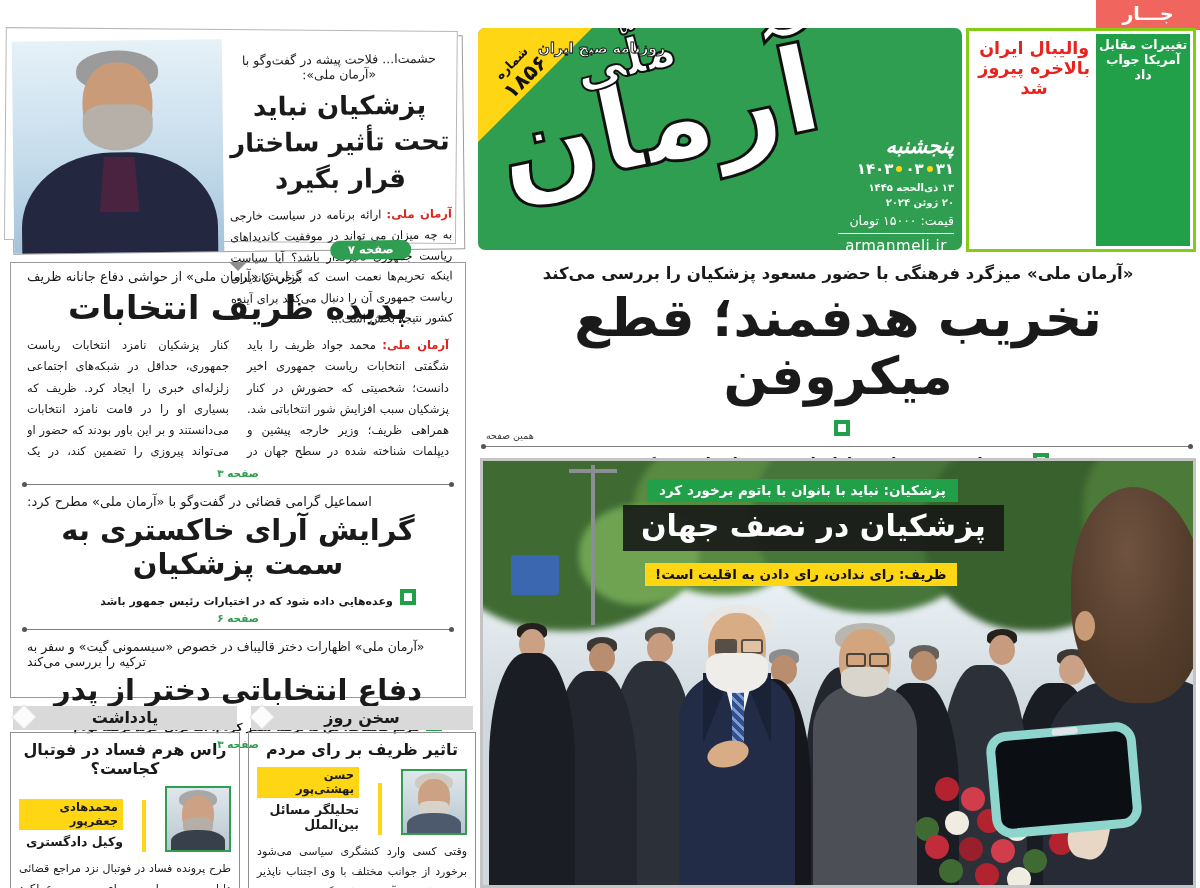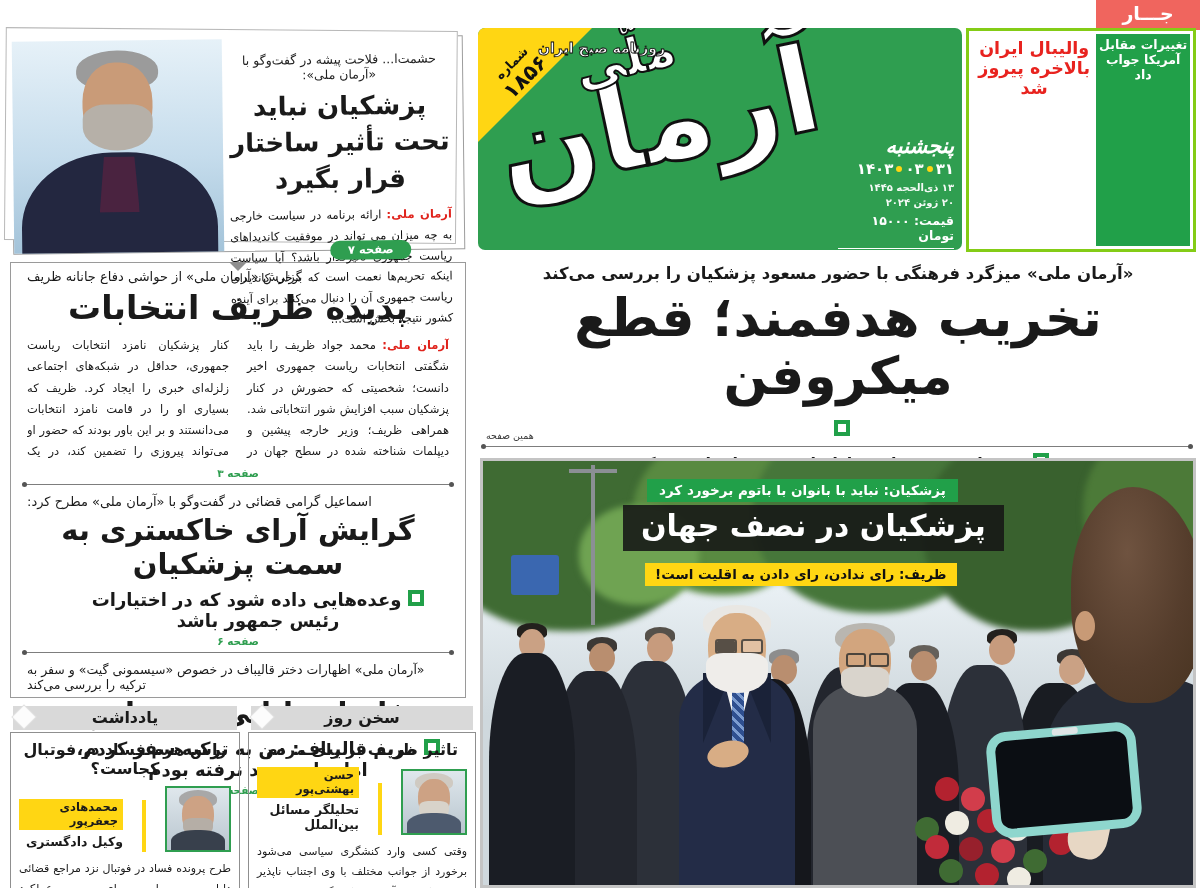--- a/index.html
+++ b/index.html
@@ -47,21 +47,21 @@
   .mh-logo{position:absolute;left:10px;top:34px;width:340px;text-align:center;font-size:118px;
            font-weight:bold;color:#fff;line-height:1;-webkit-text-stroke:3px #101010;
            transform:rotate(-12deg);}
   .mh-logo-sub{position:absolute;left:96px;top:2px;font-size:50px;font-weight:bold;color:#fff;
            -webkit-text-stroke:2px #101010;transform:rotate(-14deg);}
   .mh-dates{position:absolute;right:8px;top:106px;width:116px;color:#fff;text-align:right;z-index:4;}
   .mh-weekday{font-size:21px;font-weight:bold;font-style:italic;}
   .mh-date-line{font-size:15px;font-weight:bold;margin-top:2px;white-space:nowrap;}
   .ydot{display:inline-block;width:6px;height:6px;border-radius:50%;background:#ffd613;margin:0 3px 2px;}
   .mh-sub{font-size:10px;font-weight:bold;margin-top:4px;opacity:.95;}
-  .mh-price{font-size:12.5px;font-weight:bold;margin-top:5px;}
+  .mh-price{font-size:12.5px;font-weight:normal;margin-top:5px;}
   .mh-site{direction:ltr;font-size:15px;margin-top:5px;border-top:1.5px solid #fff;padding-top:3px;
            text-align:center;letter-spacing:.5px;}
 
   
   #corner-banner{left:1096px;top:0;width:104px;height:30px;background:#f0655e;color:#fff;
                  font-weight:bold;font-size:19px;text-align:center;line-height:27px;z-index:1;}
 
   
   #vb-card{left:966px;top:28px;width:230px;height:224px;border:3px solid #84cc16;background:#fff;
            padding:3px;display:flex;flex-direction:row;box-sizing:border-box;z-index:2;}
@@ -108,21 +108,21 @@
   
   #left-col{left:10px;top:262px;width:456px;height:436px;border:1px solid #9a9a9a;box-sizing:border-box;}
   .lc-tri{position:absolute;top:-1px;left:50%;transform:translateX(-50%);width:0;height:0;
           border-left:9px solid transparent;border-right:9px solid transparent;border-top:9px solid #8f8f8f;}
   .lc-art{padding:6px 16px 2px;position:relative;}
   .lc-kicker{font-size:13px;text-align:left;}
   .lc-headline{font-size:33px;font-weight:bold;text-align:center;margin-top:4px;}
   .lc-headline2{font-size:29px;font-weight:bold;text-align:center;margin-top:4px;}
   .lc-body{column-count:2;column-gap:18px;font-size:11.5px;line-height:1.85;text-align:justify;
            margin-top:8px;height:128px;overflow:hidden;}
-  .lc-bullet{font-size:18px;font-weight:bold;text-align:center;margin-top:8px;margin-left:40px;}
+  .lc-bullet{font-size:11px;font-weight:bold;text-align:center;margin-top:8px;margin-left:40px;}
   .lc-page{text-align:center;font-size:10.5px;color:#2f9e50;font-weight:bold;margin-top:4px;}
   .lc-rule{margin:3px 12px;}
 
   
   .bbox{top:706px;height:182px;border-radius:8px;}
   #box-notes{left:10px;width:230px;} #box-speech{left:248px;width:228px;}
   .box-head{position:relative;height:24px;background:#d9d9d9;margin:0 3px;}
   .box-head-label{font-size:16px;font-weight:bold;text-align:center;line-height:24px;}
   .box-diamond{position:absolute;left:3px;top:3px;width:16px;height:16px;background:#fcfcfc;
                transform:rotate(45deg);box-shadow:0 0 0 1px #e3e3e3;}

